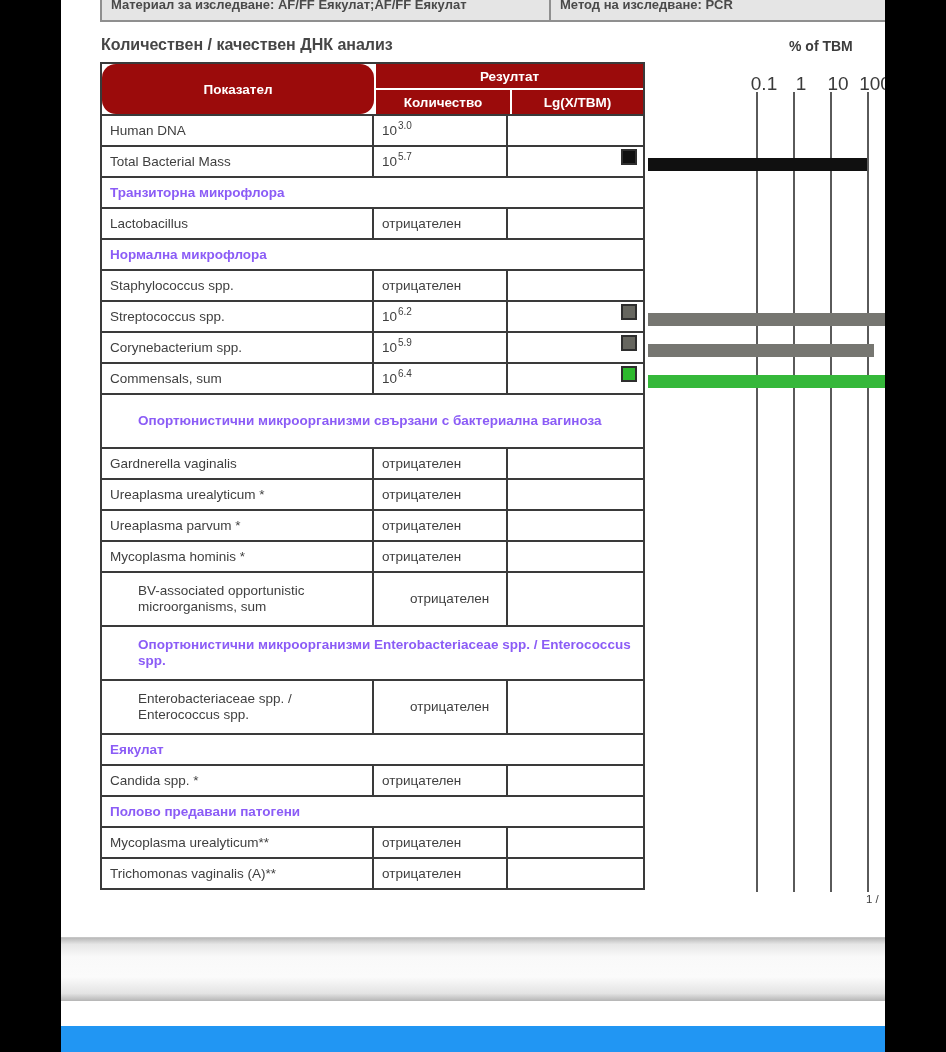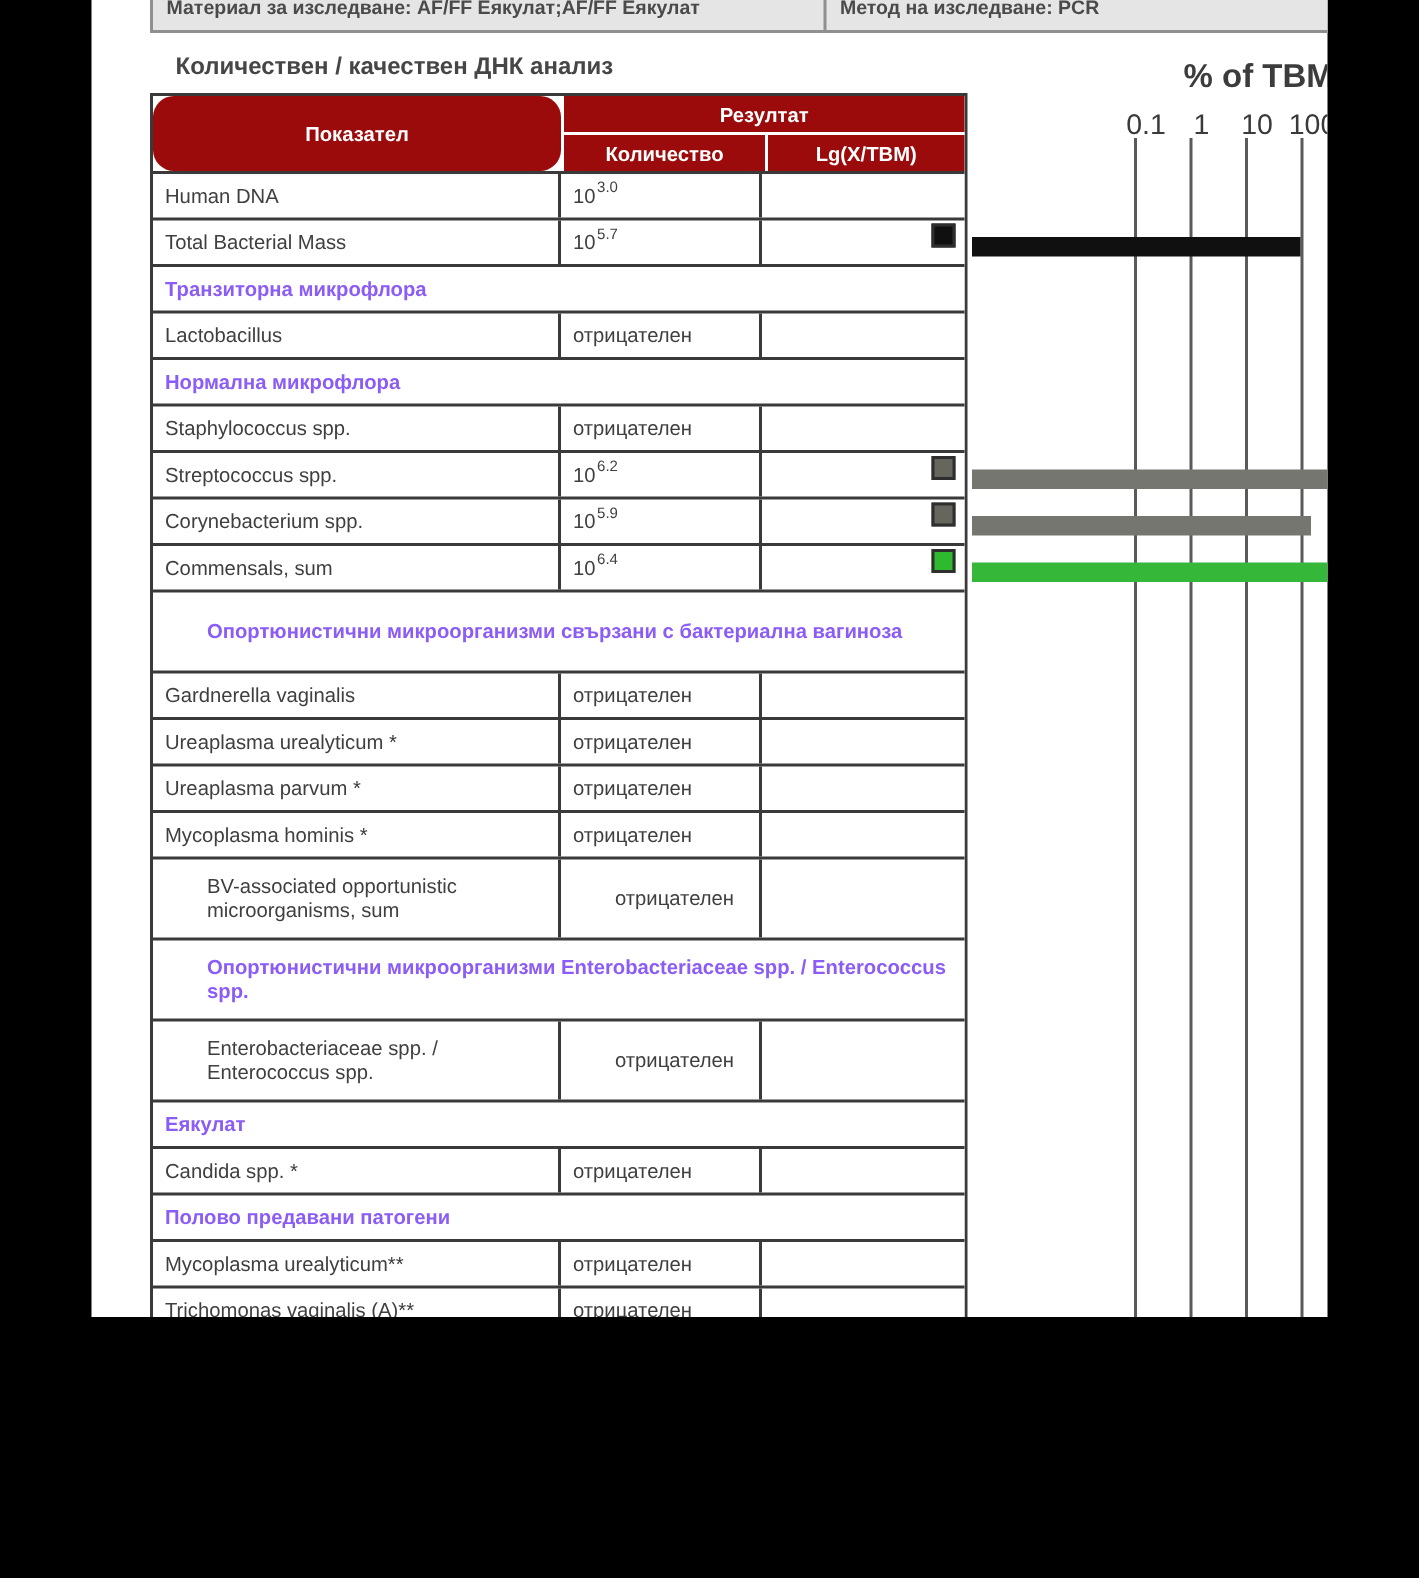--- a/index.html
+++ b/index.html
@@ -1,38 +1,38 @@
 <!DOCTYPE html>
 <html><head>
 <meta charset="utf-8">
 <style>
   html,body{margin:0;padding:0;}
   body{
     width:946px;height:1052px;background:#000;position:relative;overflow:hidden;
     font-family:"Liberation Sans","DejaVu Sans",sans-serif;
   }
   .viewport{
-    position:absolute;left:61px;top:0;width:824px;height:878px;
+    position:absolute;left:61px;top:0;width:824px;height:1052px;
     background:#fff;overflow:hidden;
   }
   
   .meta{
     position:absolute;left:39px;top:-14px;width:862px;height:36px;
     background:#e5e5e5;border:2px solid #8f8f8f;display:flex;box-sizing:border-box;
   }
   .meta-cell{
     display:flex;align-items:center;padding:0 9px;
     font-size:13px;font-weight:bold;color:#4a4a4a;white-space:nowrap;overflow:hidden;
   }
   .meta-cell.first{width:449px;border-right:2px solid #8f8f8f;box-sizing:border-box;}
   .doc-title{
-    position:absolute;left:40px;top:36px;font-size:16px;font-weight:bold;color:#464646;white-space:nowrap;margin-left:16px;
+    position:absolute;left:40px;top:36px;font-size:16px;font-weight:bold;color:#464646;white-space:nowrap;
   }
   .chart-title{
-    position:absolute;left:728px;top:38px;font-size:22px;font-weight:bold;color:#3c3c3c;white-space:nowrap;
+    position:absolute;left:728px;top:38px;font-size:14px;font-weight:bold;color:#3c3c3c;white-space:nowrap;
   }
   
   .t-wrap{
     position:absolute;left:39px;top:62px;width:545px;box-sizing:border-box;
     border:2px solid #3a3a3a;background:#fff;
   }
   .t-head{
     display:grid;grid-template-columns:272px 134px 131px;grid-template-rows:24px 24px;
     gap:2px;background:#fff;
   }

